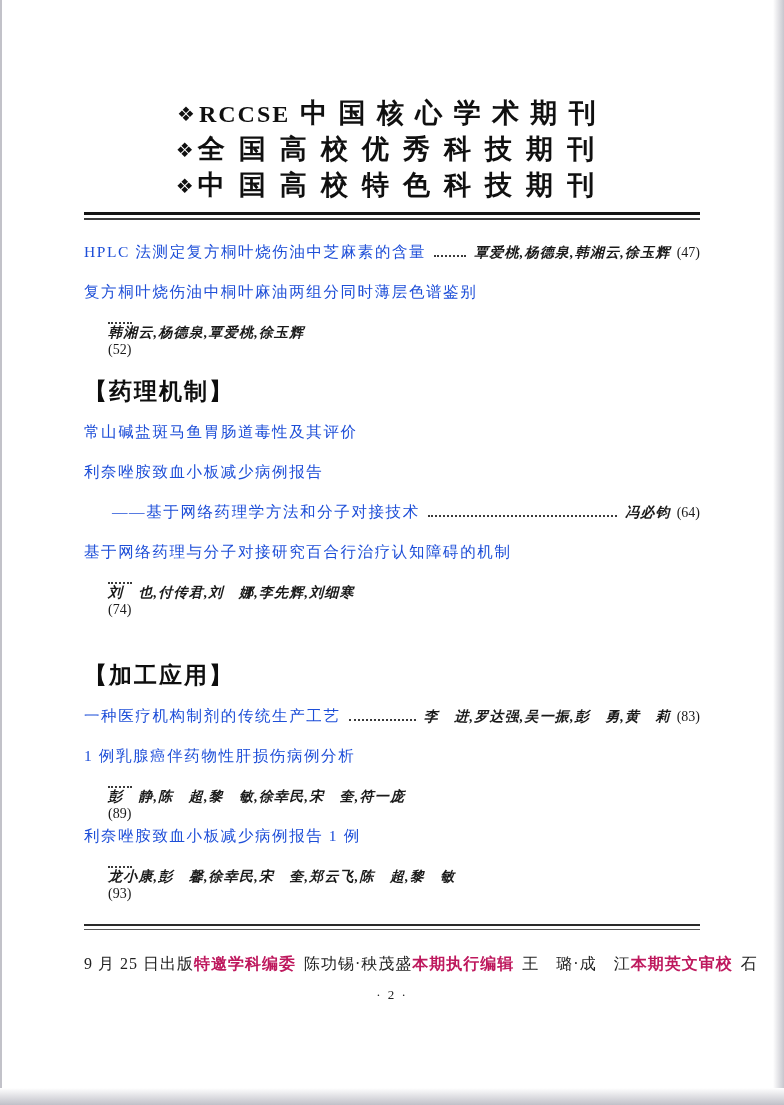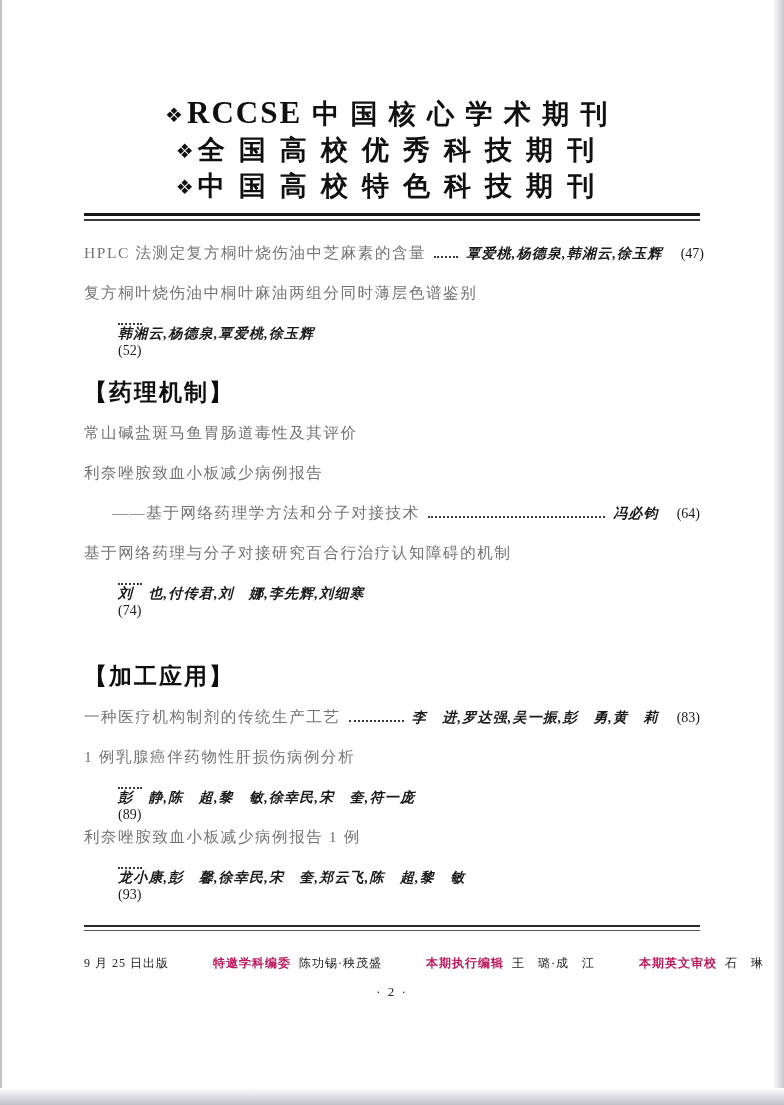--- a/index.html
+++ b/index.html
@@ -10,43 +10,43 @@
   .scan-edge-bottom{position:absolute;left:0;bottom:0;width:100%;height:17px;
     background:linear-gradient(to bottom,#ffffff,#c0c0c8);}
   .scan-edge-left{position:absolute;top:0;left:0;width:2px;height:100%;background:#a8a8b2;opacity:.7;}
   .page-content{position:relative;padding:96px 84px 0 84px;}
 
   
   .accolades{text-align:center;}
   .acc-line{display:flex;justify-content:center;align-items:baseline;white-space:nowrap;
     line-height:34px;font-family:"Liberation Sans","DejaVu Sans",sans-serif;font-weight:700;color:#101010;}
   .acc-mark{font-size:20px;font-weight:400;margin-right:4px;transform:translateY(-1px);}
-  .acc-latin{font-size:31px;letter-spacing:2px;font-family:"Liberation Serif",serif;margin-right:10px;}
+  .acc-latin{font-size:24px;letter-spacing:2px;font-family:"Liberation Serif",serif;margin-right:10px;}
   .acc-cjk{font-size:27px;letter-spacing:.42em;}
   .acc-line.wide .acc-cjk{letter-spacing:.52em;}
 
   .rule-double{height:3px;border-top:3px solid #141414;border-bottom:2px solid #3c3c3c;margin-top:8px;}
   .rule-foot{height:3px;border-top:2px solid #2a2a2a;border-bottom:1px solid #555;margin-top:36px;}
 
   
   .toc{padding-top:22px;}
   .row{display:flex;align-items:baseline;height:22px;margin-bottom:18px;white-space:nowrap;}
-  .t{font-size:15.5px;letter-spacing:1.6px;color:#737373;}
+  .t{font-size:15.5px;letter-spacing:1.6px;color:#1d4ed8;}
   .a{font-size:14px;font-style:italic;letter-spacing:1.2px;color:#1a1a1a;font-weight:bold;}
-  .p{font-size:14px;margin-left:18px;font-style:normal;color:#1a1a1a;}
+  .p{font-size:14px;margin-left:6px;font-style:normal;color:#1a1a1a;}
   .leader{flex:1 1 auto;min-width:24px;margin:0 8px;border-bottom:2px dotted #3a3a3a;height:.62em;}
   .row.authors-only{padding-left:16px;flex-direction:column;}
   .row.sub{padding-left:28px;}
   .section-head{margin:32px 0 22px 0;font-family:Liberation Serif, serif;
     font-weight:700;font-size:23px;letter-spacing:2px;color:#0e0e0e;height:24px;}
   .section-head.gap-lg{margin-top:56px;}
 
   
   .footer{display:flex;justify-content:space-between;align-items:flex-start;margin-top:24px;
-    font-size:12px;white-space:nowrap;gap:44px;}
+    font-size:16px;white-space:nowrap;}
   .f-bold{font-family:"Liberation Sans","DejaVu Sans",sans-serif;font-weight:700;letter-spacing:1px;color:#be185d;}
   .f-reg{letter-spacing:1px;color:#222;}
   .f-group{display:flex;gap:8px;align-items:baseline;}
   .pagenum{text-align:center;margin-top:12px;font-size:13px;letter-spacing:2px;color:#222;}
 </style>
 </head>
 <body>
 
 <div class="canvas">
   <div class="page-content">

